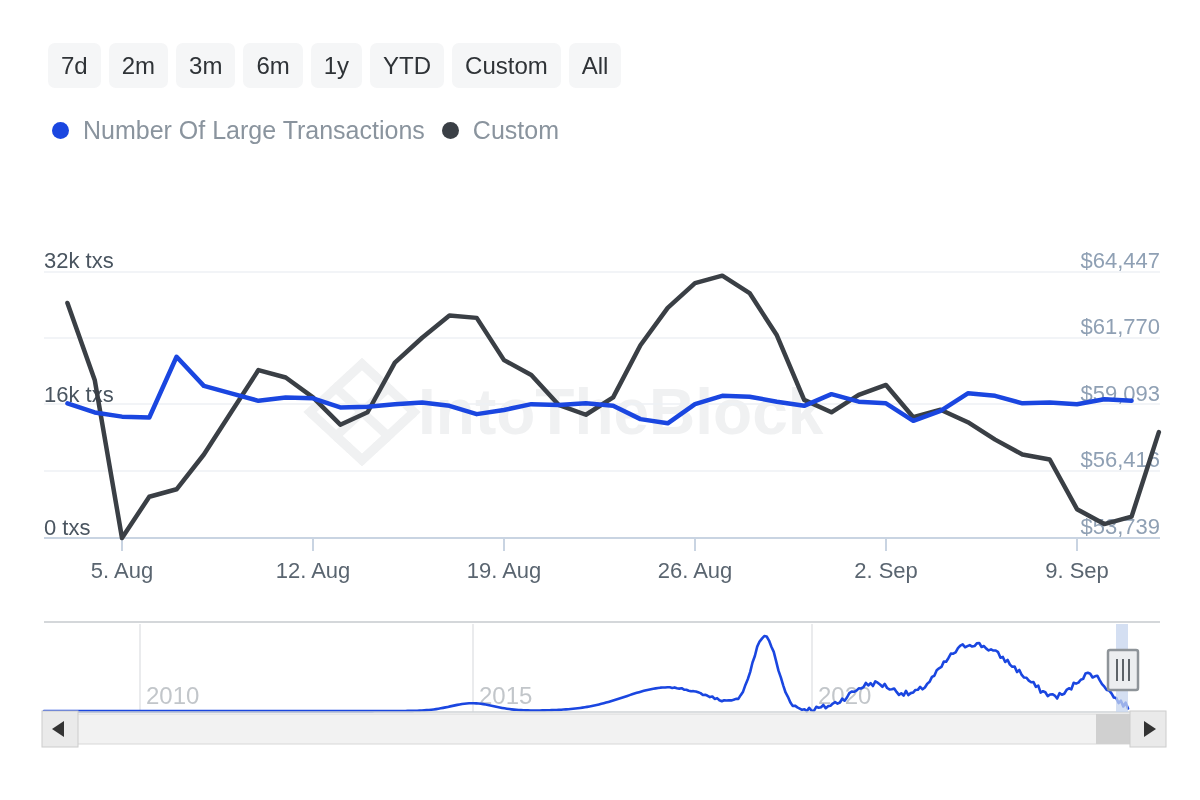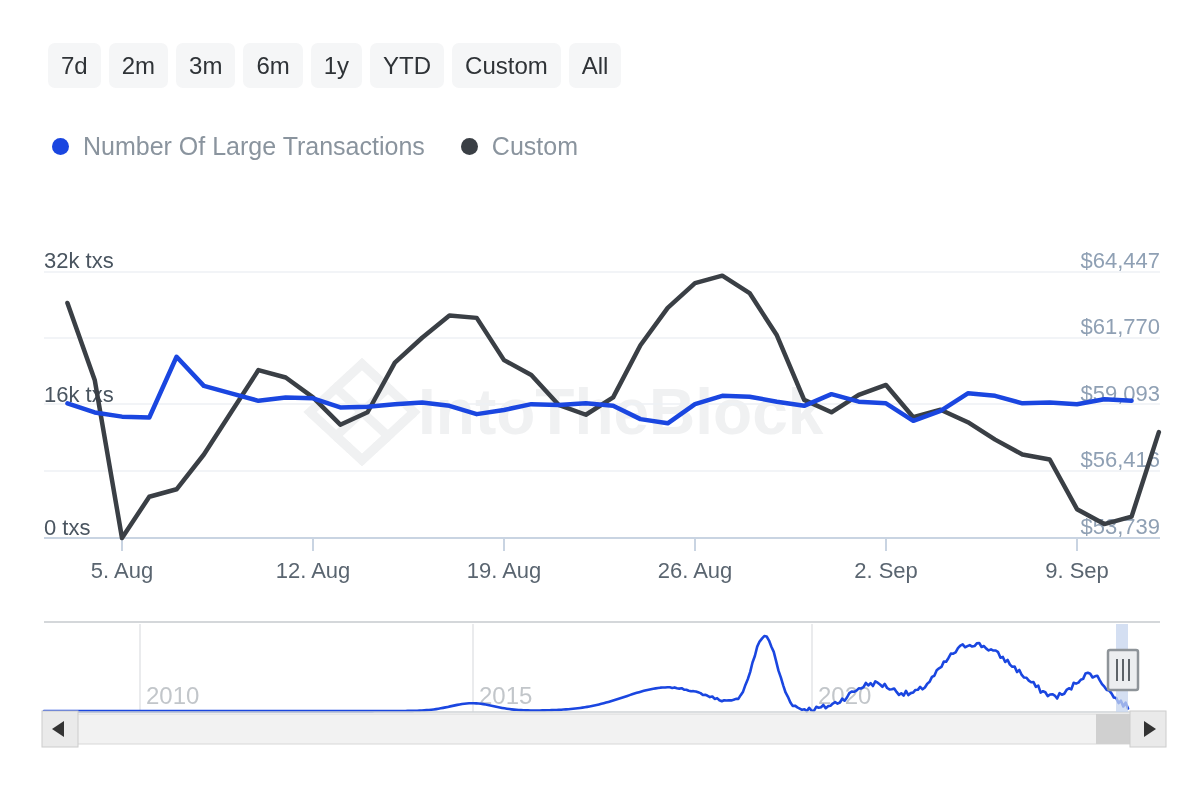--- a/index.html
+++ b/index.html
@@ -38,24 +38,24 @@
     font-size: 24px;
     color: #2f3337;
     cursor: pointer;
     white-space: nowrap;
   }
 
   
   #chart-legend {
     position: absolute;
     left: 52px;
-    top: 132px;
+    top: 116px;
     display: flex;
     align-items: flex-end;
-    gap: 36px;
+    gap: 17px;
   }
   .legend-item {
     display: flex;
     align-items: center;
     gap: 14px;
     cursor: pointer;
   }
   .legend-dot {
     width: 17px;
     height: 17px;

